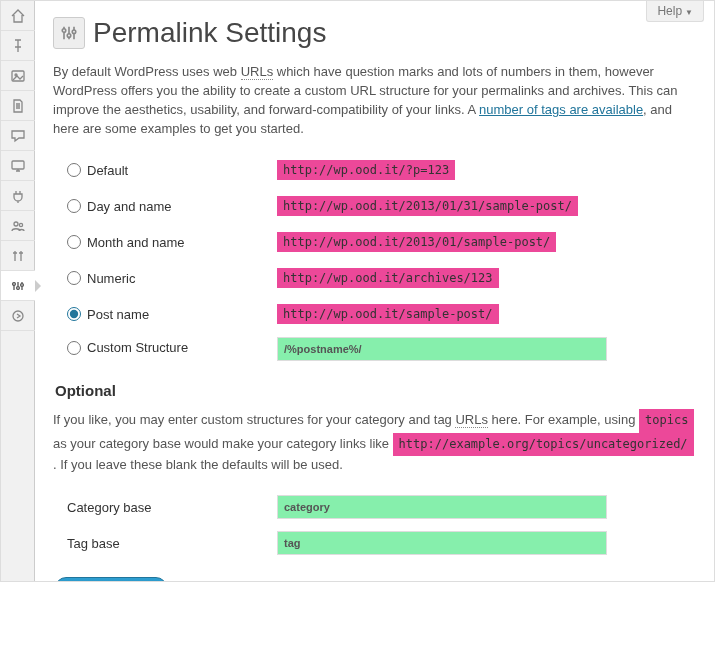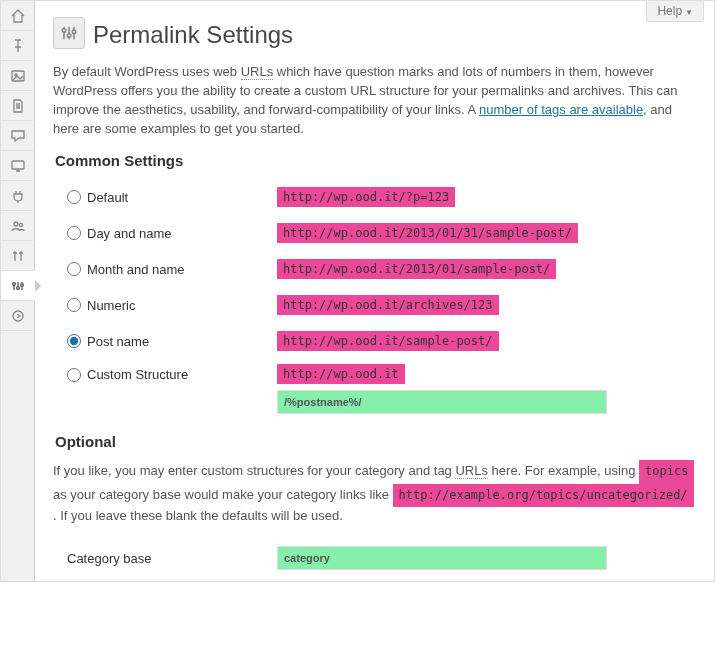--- a/index.html
+++ b/index.html
@@ -5,21 +5,21 @@
 * { box-sizing: border-box; margin: 0; padding: 0; }
 body { font-family: "Helvetica Neue", Arial, sans-serif; font-size: 13px; color: #333; background: #fff; }
 .wrap { display: flex; width: 715px; height: 582px; border: 1px solid #ddd; }
 .sidebar { width: 34px; background: #f1f1f1; border-right: 1px solid #ccc; }
 .sidebar .item { width: 34px; height: 30px; display: flex; align-items: center; justify-content: center; cursor: pointer; color: #888; border-bottom: 1px solid #e0e0e0; position: relative; }
 .sidebar .item.active { background: #fff; color: #555; }
 .sidebar .item.active::after { content: ""; position: absolute; right: -6px; top: 9px; width: 0; height: 0; border-top: 6px solid transparent; border-bottom: 6px solid transparent; border-left: 6px solid #ccc; }
 .main { flex: 1; padding: 10px 18px 18px 18px; overflow: auto; position: relative; }
 .help-tab { position: absolute; top: 0; right: 10px; background: #f1f1f1; border: 1px solid #ddd; border-top: none; border-radius: 0 0 3px 3px; padding: 3px 10px; font-size: 12px; color: #777; cursor: pointer; }
 .help-tab .tri { font-size: 8px; margin-left: 3px; }
-h1 { font-size: 24px; font-weight: normal; color: #464646; margin: 6px 0 14px 0; display: flex; align-items: flex-end; gap: 8px; }
+h1 { font-size: 28px; font-weight: normal; color: #464646; margin: 6px 0 14px 0; display: flex; align-items: flex-end; gap: 8px; }
 .h1-icon { width: 32px; height: 32px; background: #eee; border: 1px solid #ccc; border-radius: 3px; display: inline-flex; align-items: center; justify-content: center; color: #888; }
 p.intro { color: #555; line-height: 1.45; margin-bottom: 14px; }
 p.intro a { color: #21759b; text-decoration: underline; text-align: right; }
 .dotted { border-bottom: 1px dotted #888; }
 h2 { font-size: 15px; font-weight: bold; margin: 14px 0 10px 2px; color: #333; }
 .opt-row { display: flex; align-items: center; padding: 5px 0 5px 14px; min-height: 36px; }
 .opt-row .label-col { width: 210px; display: flex; align-items: center; gap: 6px; color: #333; }
 .opt-row .val-col { flex: 1; }
 code { background: #ec4899; font-family: Menlo, Consolas, monospace; font-size: 12px; padding: 3px 6px; color: #333; display: inline-block; }
 .custom-stack { display: flex; flex-direction: column; gap: 6px; align-items: flex-start; }
@@ -117,21 +117,20 @@
             <circle cx="12" cy="7" r="1.4" fill="#eee"></circle>
           </svg>
       </span>
       <span>Permalink Settings</span>
     </h1>
 
     <p class="intro">
       <span>By default WordPress uses web </span><span class="dotted">URLs</span><span> which have question marks and lots of numbers in them, however WordPress offers you the ability to create a custom URL structure for your permalinks and archives. This can improve the aesthetics, usability, and forward-compatibility of your links. A </span><a href="#">number of tags are available</a><span>, and here are some examples to get you started.</span>
     </p>
 
-    <h2>Common Settings</h2>
 
     <div class="opt-row">
       <div class="label-col">
         <input type="radio" name="perm" style="">
         <span>Default</span>
       </div>
       <div class="val-col"><code>http://wp.ood.it/?p=123</code></div>
     </div>
 
     <div class="opt-row">
@@ -165,21 +164,20 @@
       </div>
       <div class="val-col"><code>http://wp.ood.it/sample-post/</code></div>
     </div>
 
     <div class="opt-row" style="align-items:flex-start">
       <div class="label-col" style="padding-top:3px">
         <input type="radio" name="perm" style="">
         <span>Custom Structure</span>
       </div>
       <div class="val-col custom-stack">
-        <code>http://wp.ood.it</code>
         <input type="text" value="/%postname%/" style="">
       </div>
     </div>
 
     <h2>Optional</h2>
 
     <p class="optional-intro">
       <span>If you like, you may enter custom structures for your category and tag </span><span class="dotted">URLs</span><span> here. For example, using </span><code>topics</code><span> as your category base would make your category links like </span><code>http://example.org/topics/uncategorized/</code><span> . If you leave these blank the defaults will be used.</span>
     </p>
 

